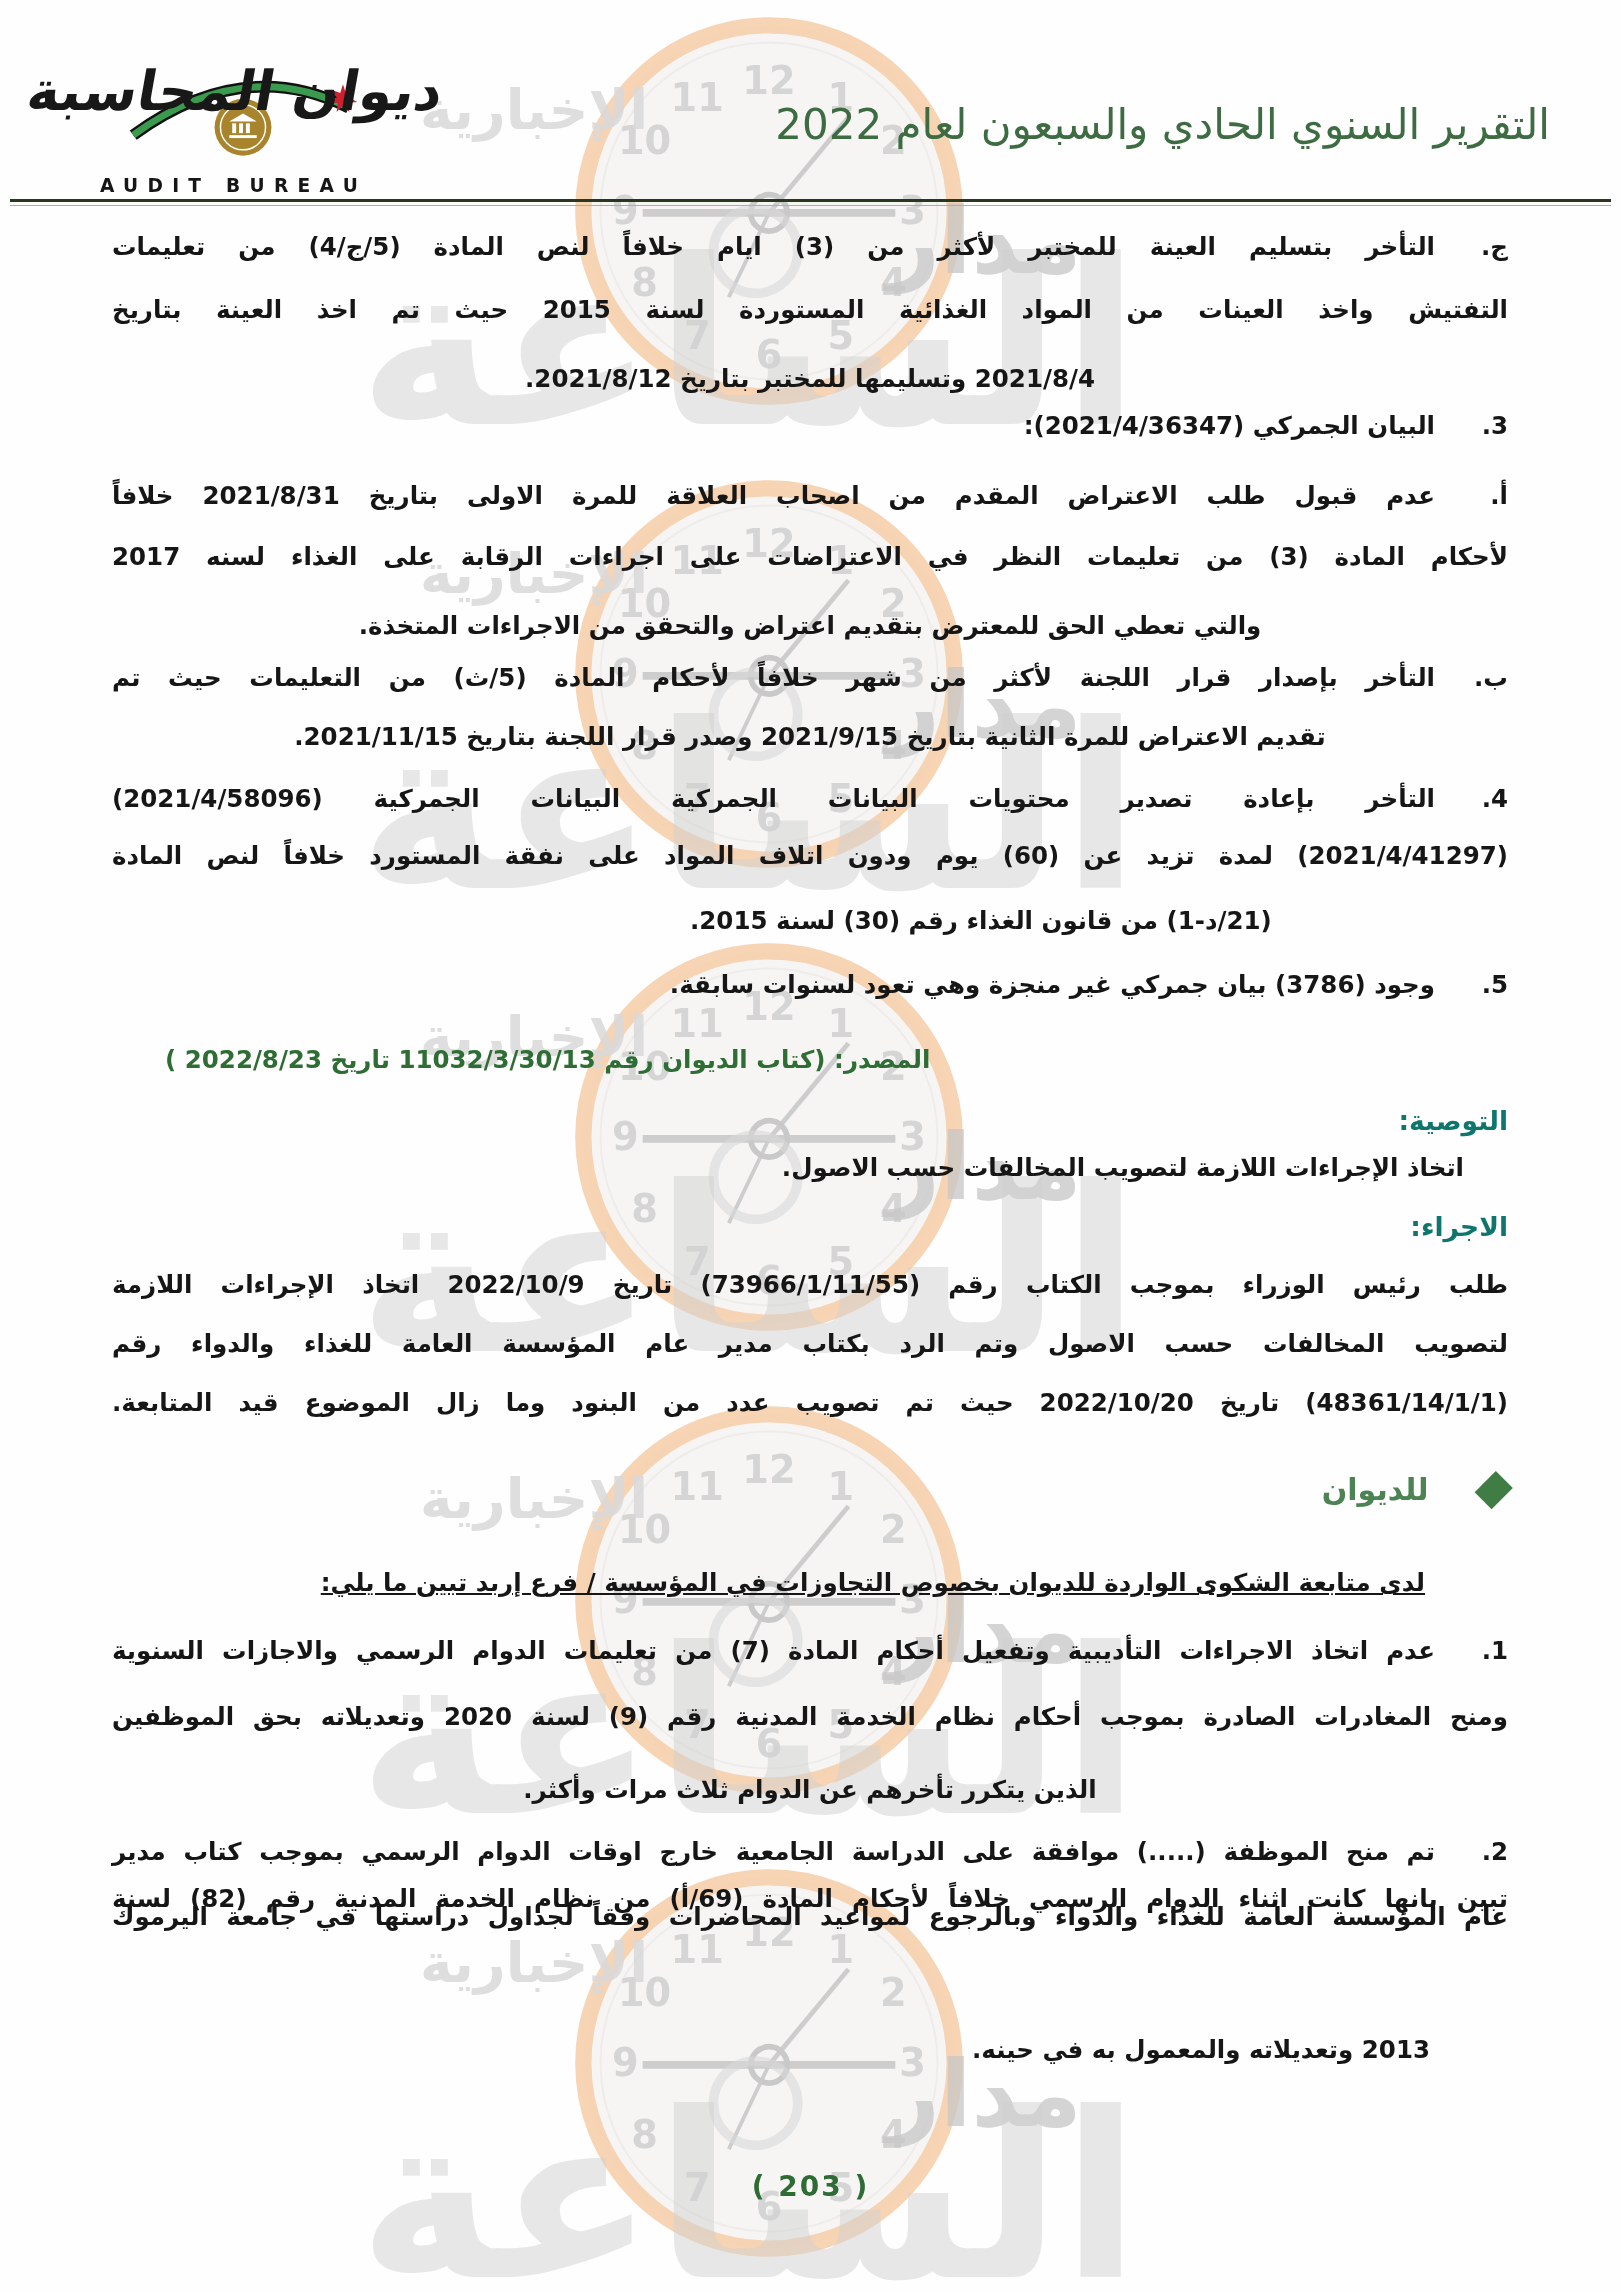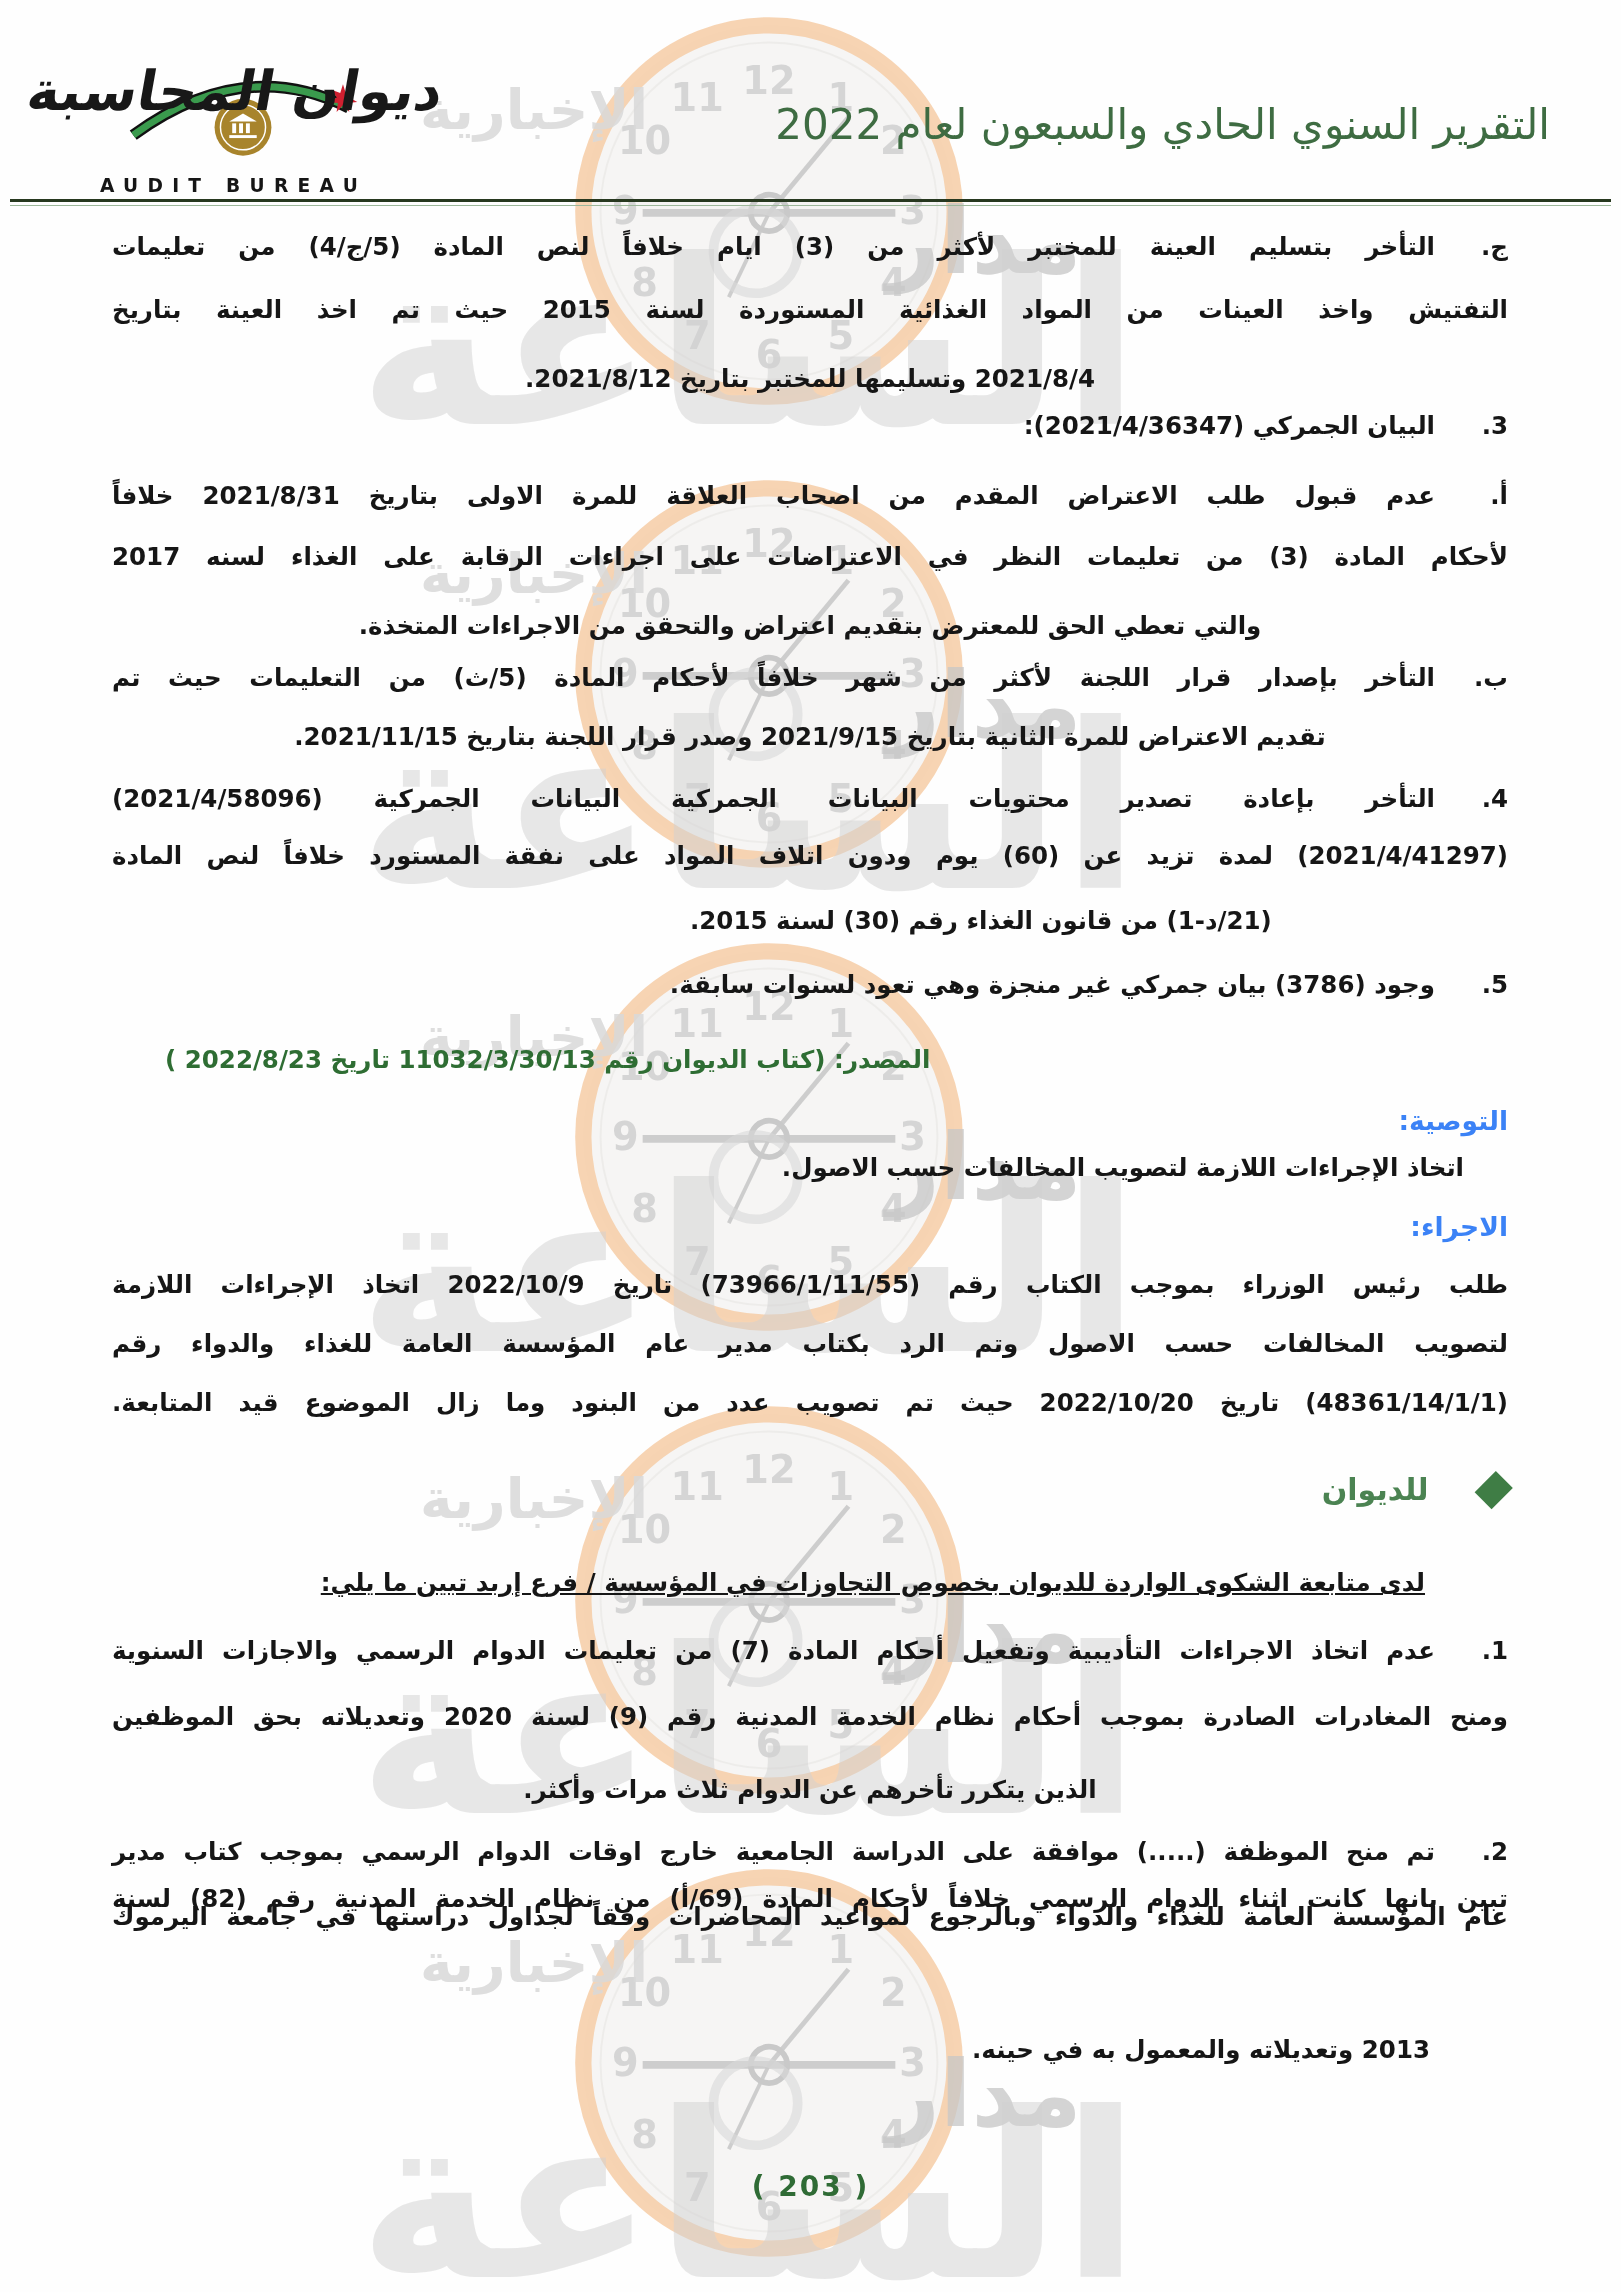--- a/index.html
+++ b/index.html
@@ -30,21 +30,21 @@
          font-size:24.5px;font-weight:bold;color:#161616;z-index:2;}
   .aline .mk{flex:0 0 73px;display:block;}
   .aline .tx{flex:1 1 auto;display:block;}
   .just .tx{text-align:justify;text-align-last:justify;}
   .ctr  .tx{text-align:center;}
   .rgt  .tx{text-align:right;}
   .lft  .tx{text-align:left;padding-left:578px;}
   .padR45 .tx{padding-right:44px;}
   .padR80 .tx{padding-right:78px;}
   .padR85 .tx{padding-right:83px;text-decoration:underline;}
-  .green-h{color:#3b82f6;font-size:26.5px;}
+  .green-h{color:#0f766e;font-size:26.5px;}
   .src-line{position:absolute;left:165px;top:1039px;height:41px;display:flex;align-items:center;
             font-size:24.5px;font-weight:bold;color:#2e6d33;z-index:2;white-space:nowrap;}
   .comp-head{position:absolute;right:116px;top:1472px;display:flex;align-items:center;gap:53px;
              z-index:2;color:#4b8352;font-size:30px;font-weight:bold;}
   .diamond{width:23.5px;height:23.5px;background:#3f7d45;transform:rotate(45deg) scaleY(1.25);}
   .pageno{position:absolute;top:2170px;left:0;width:100%;text-align:center;z-index:2;
           color:#2f6b35;font-size:28px;font-weight:bold;letter-spacing:2px;}
 </style>
 </head>
 <body>

